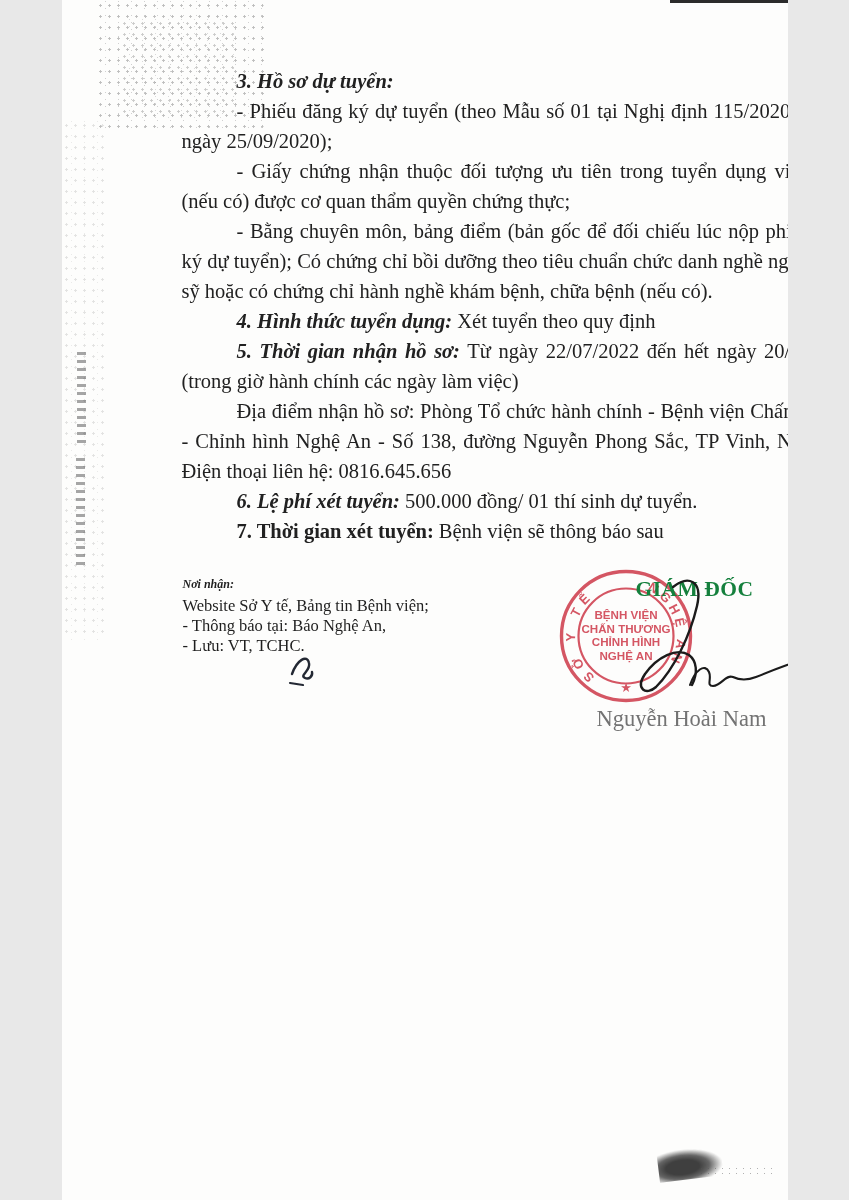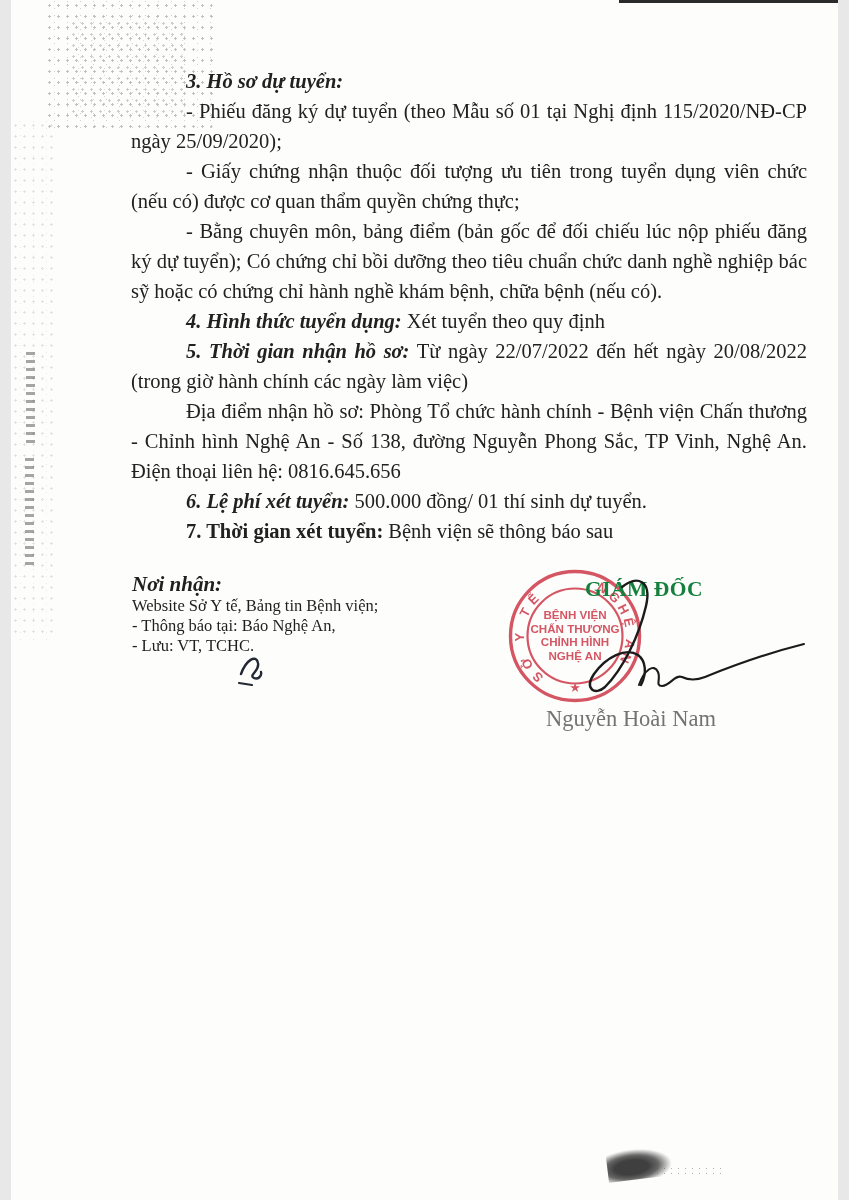--- a/index.html
+++ b/index.html
@@ -1,18 +1,18 @@
 <!DOCTYPE html>
 <html><head>
 <meta charset="utf-8">
 <style>
   html,body{margin:0;padding:0;background:#e8e8e8;}
   .page{
     position:relative;
-    width:827px;height:1200px;
+    width:726px;height:1200px;
     margin:0 auto;
     background:#fdfdfc;
     overflow:hidden;
     font-family:"Liberation Serif", serif;
     color:#212121;
   }
   
   .noise{
     position:absolute;
     background-image:
@@ -46,21 +46,21 @@
   
   .body-text{
     position:absolute;left:120px;top:66px;width:676px;
     font-size:20.5px;line-height:30px;text-align:justify;
   }
   .para{margin:0;text-indent:55px;}
   .bi{font-weight:bold;font-style:italic;}
   .b{font-weight:bold;}
   
   .recipients{position:absolute;left:121px;top:574px;width:290px;font-size:16.5px;line-height:20px;color:#1f1f1f;}
-  .recipients .head{font-weight:bold;font-style:italic;font-size:21px;margin-bottom:2px;}
+  .recipients .head{font-weight:bold;font-style:italic;font-size:12px;margin-bottom:2px;}
   .paraph{position:absolute;left:222px;top:650px;z-index:6;}
   
   .sig-title{
     position:absolute;left:532px;top:577px;width:160px;z-index:3;
     text-align:right;font-weight:bold;font-size:21.5px;letter-spacing:.5px;color:#15803d;
   }
   .stamp{position:absolute;left:494px;top:566px;z-index:2;opacity:.88;}
   .signature{position:absolute;left:523px;top:573px;z-index:4;}
   .sig-name{
     position:absolute;left:515px;top:706px;width:210px;z-index:5;

